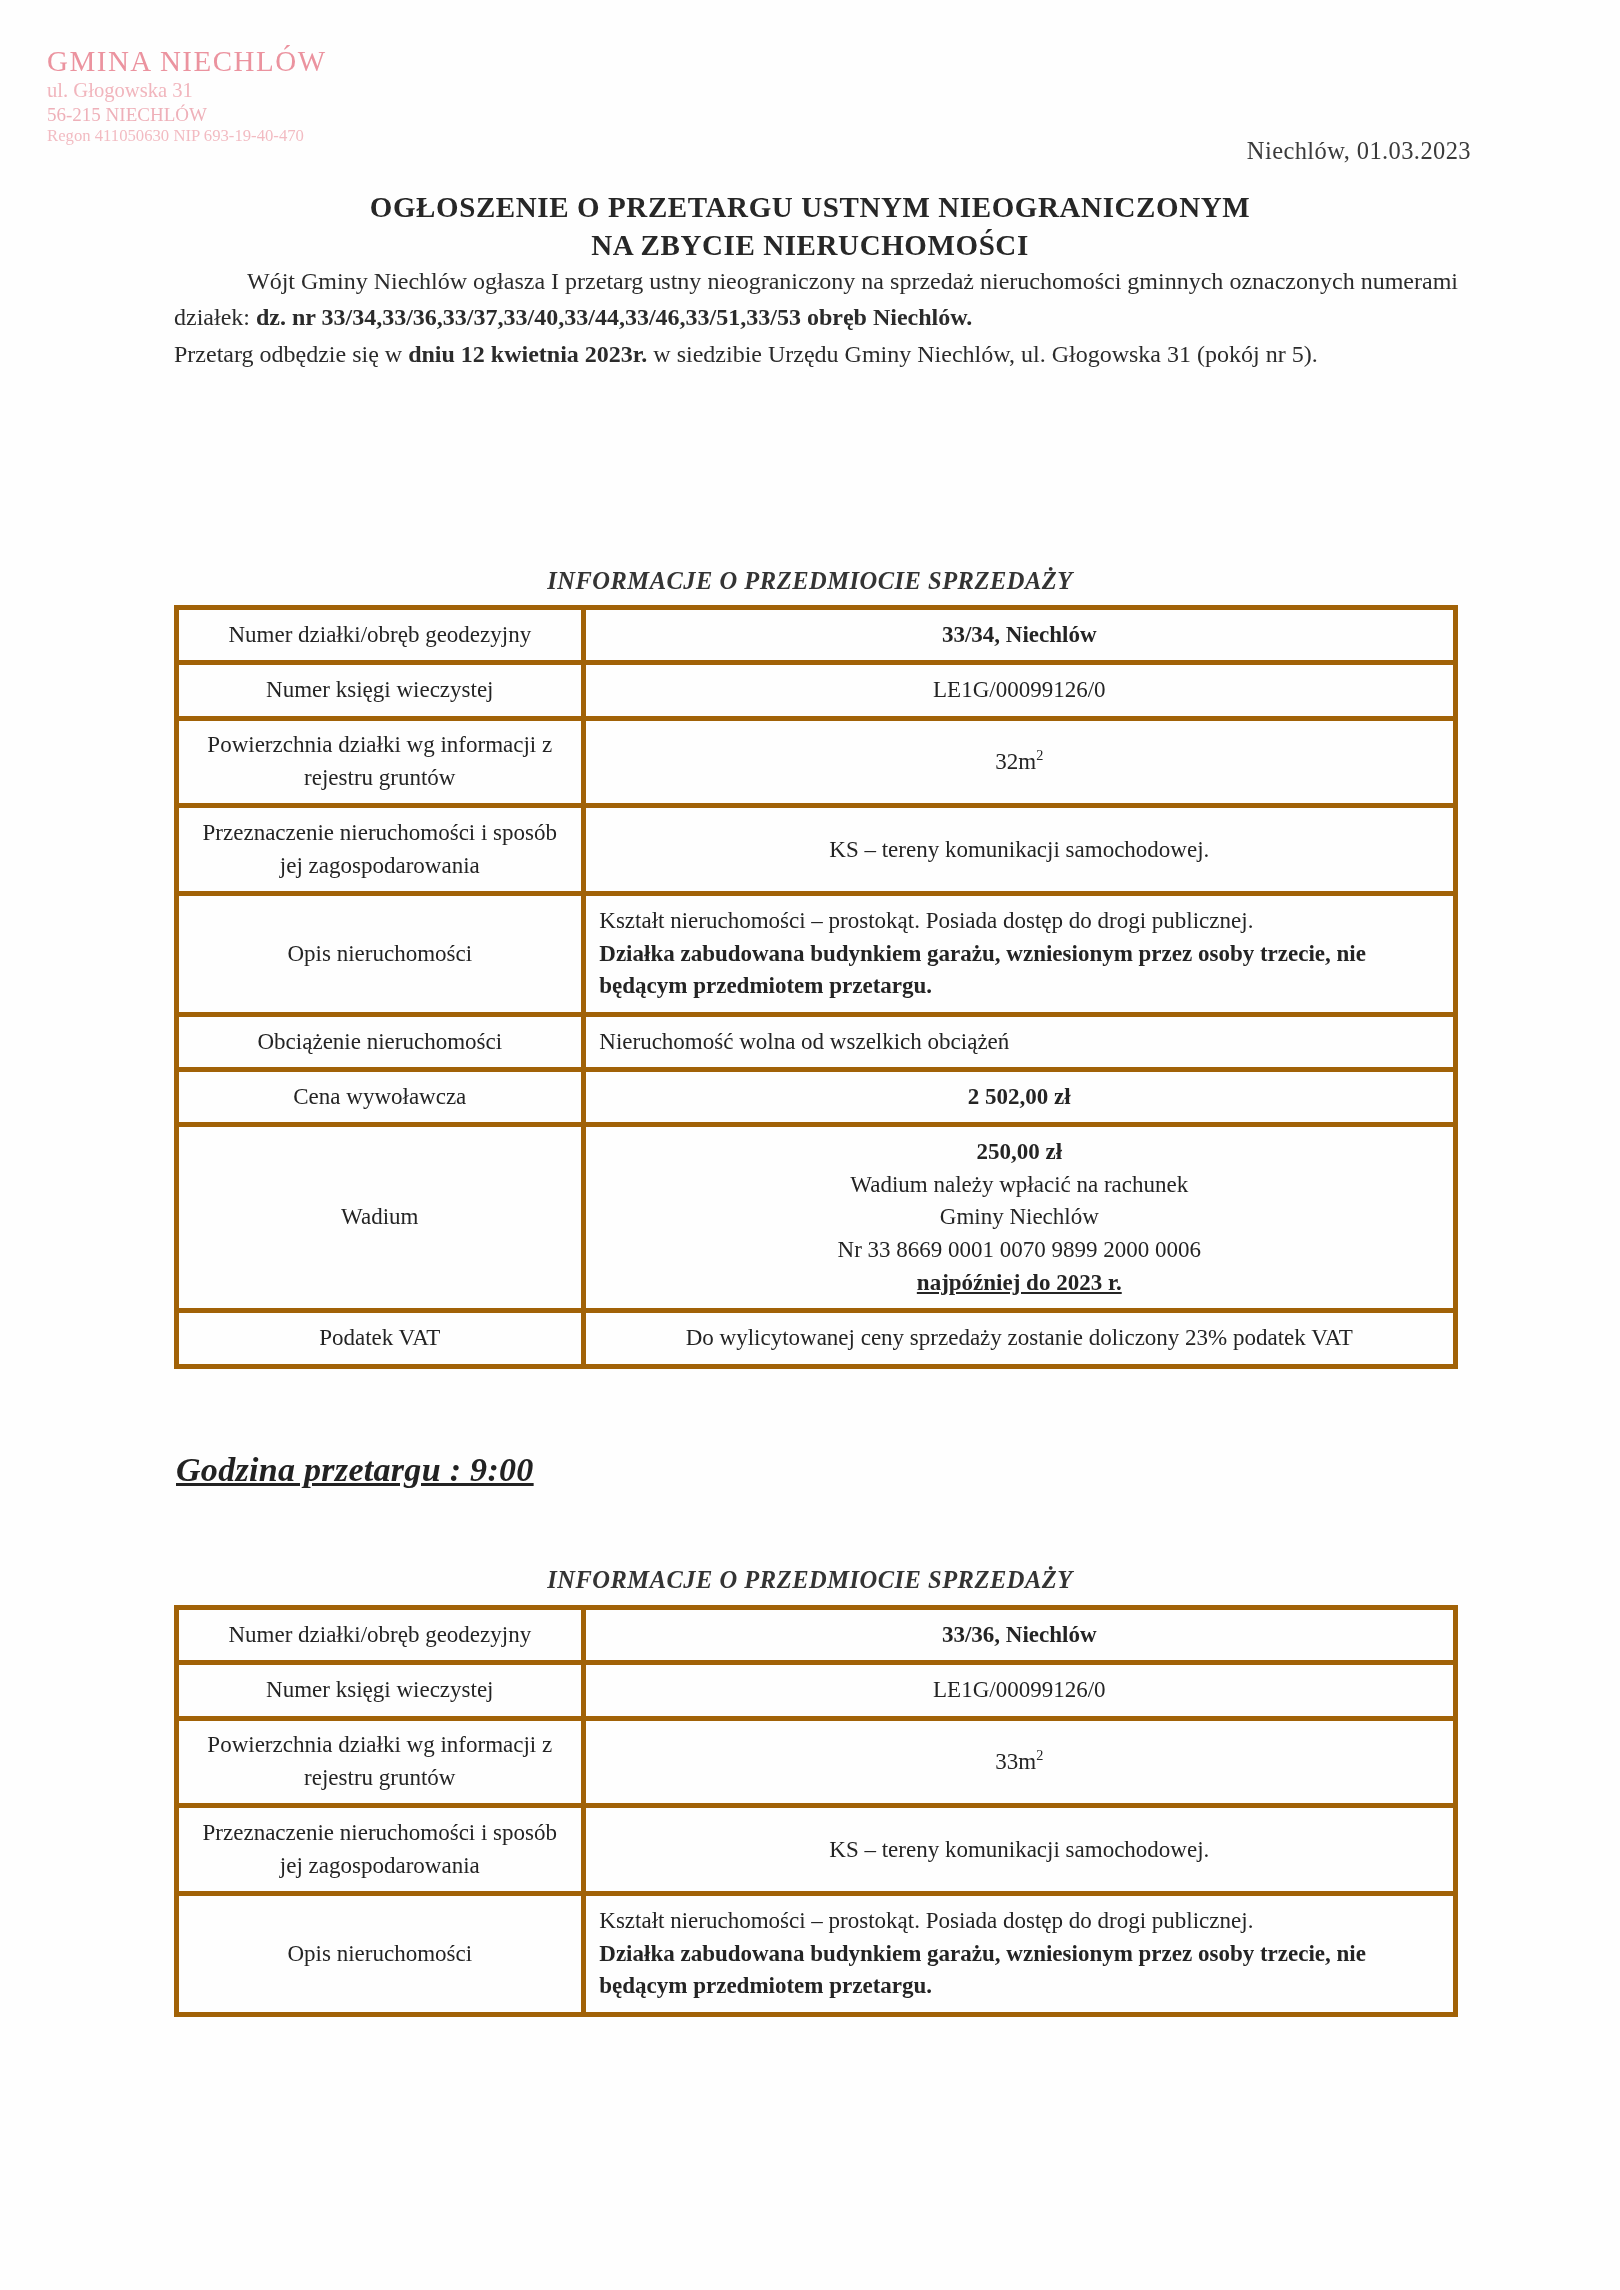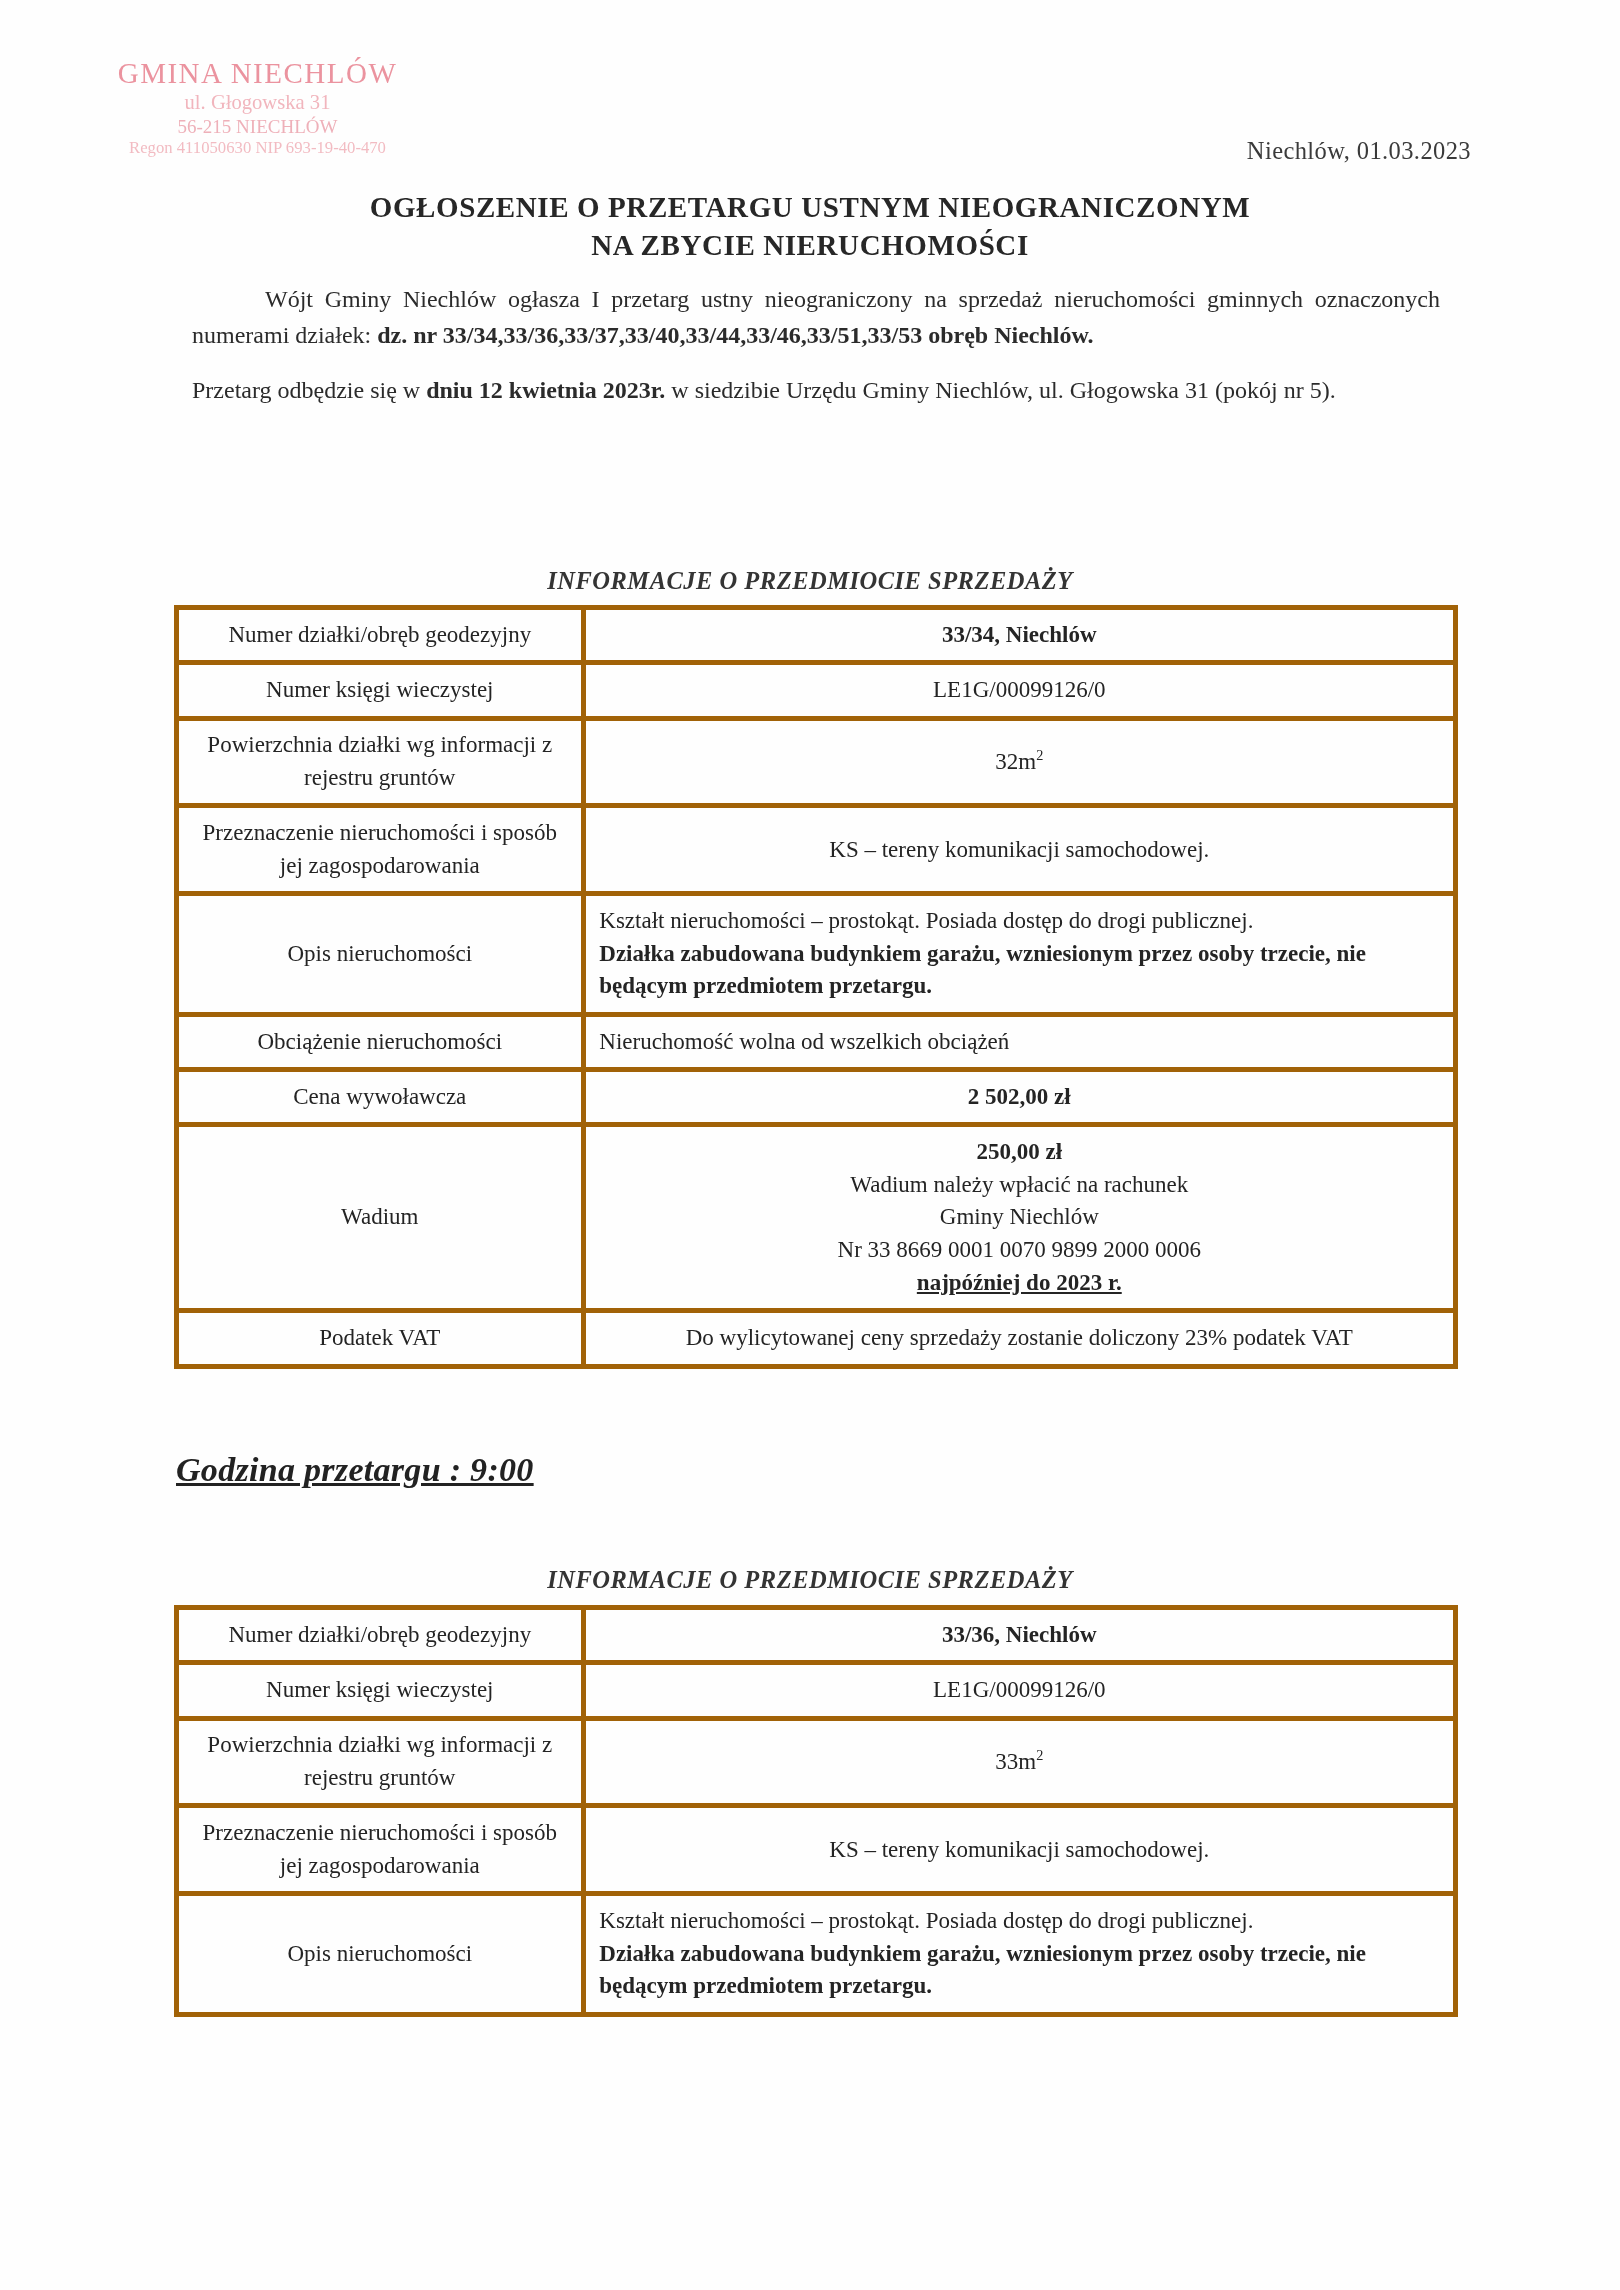--- a/index.html
+++ b/index.html
@@ -21,23 +21,23 @@
     left: 0; top: 0;
     width: 1620px;
     height: 2291px;
     background: #fefefe;
   }
 
   
   .stamp {
     position: absolute;
     left: 47px;
-    top: 57px;
+    top: 45px;
     width: 421px;
-    text-align: center;
+    text-align: left;
     color: #e79aa4;
     line-height: 1.12;
     opacity: .85;
     filter: blur(0.3px);
   }
   .stamp-line1 {
     font-size: 29px;
     letter-spacing: 1.5px;
     color: #e8818f;
     font-weight: 400;
@@ -76,21 +76,21 @@
   .intro {
     position: absolute;
     left: 174px;
     top: 263px;
     width: 1284px;
     font-size: 24px;
     line-height: 1.52;
     color: #2b2b2b;
     text-align: justify;
   }
-  .intro p { margin: 18px; }
+  .intro p { margin: 0; }
   .intro .indent { text-indent: 73px; }
   .b { font-weight: bold; }
   .nowrap { white-space: nowrap; }
 
   .intro-l2 { margin-top: 2px; }
 
   
   .section-caption {
     position: absolute;
     width: 1620px;

